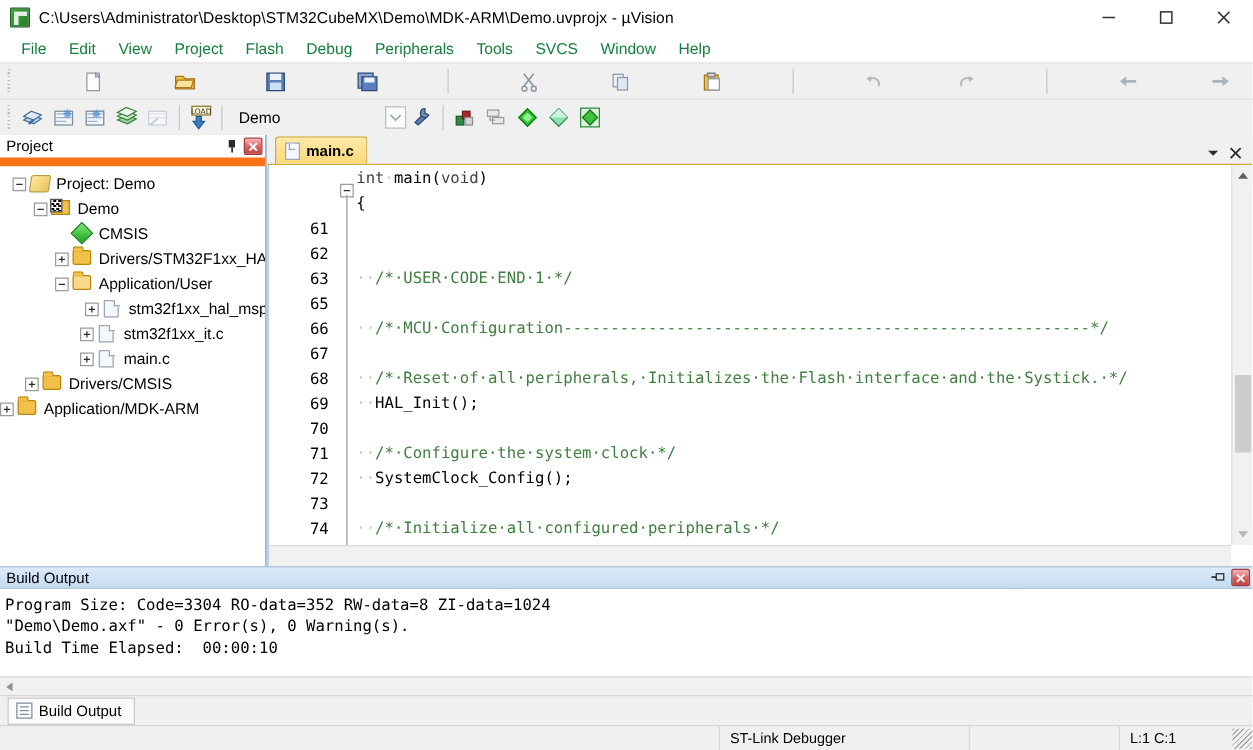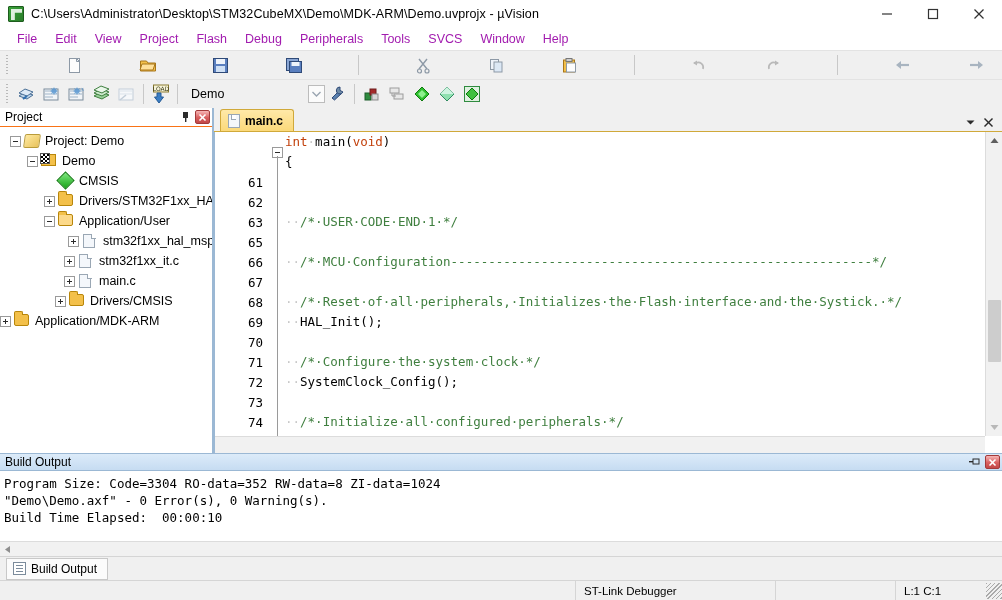--- a/index.html
+++ b/index.html
@@ -39,21 +39,21 @@
     background: transparent;
   }
   .win-btn svg { display: block; }
 
   
   .menubar {
     position: absolute; left: 0; top: 28px; width: 1002px; height: 22px;
     background: #ffffff; display: flex; align-items: center; padding-left: 8px;
   }
   .menu-item {
-    padding: 2px 9px; font-size: 12.5px; color: #a21caf; white-space: nowrap; line-height: 16px;
+    padding: 2px 9px; font-size: 12.5px; color: #15803d; white-space: nowrap; line-height: 16px;
   }
 
   
   .toolbar {
     position: absolute; left: 0; width: 1002px; height: 29px;
     background: #f0f0f0; display: flex; align-items: center;
     border-top: 1px solid #e3e3e3;
   }
   .toolbar1 { top: 50px; gap: 48px; }
   .toolbar2 { top: 79px; height: 29px; }
@@ -95,21 +95,21 @@
   .pin-btn, .close-btn-sm {
     width: 16px; height: 15px; display: flex; align-items: center; justify-content: center;
     flex: none; margin-right: 2px;
   }
   .close-btn-sm {
     background: linear-gradient(180deg,#f6b6b6 0%,#d96060 55%,#c24747 100%);
     border: 1px solid #a33a3a; border-radius: 2px; width: 15px; height: 14px;
   }
   .panel-body {
     position: absolute; left: 0; top: 18px; right: 0; bottom: 0;
-    background: #ffffff; border-top: 1px solid #f97316; overflow: hidden;
+    background: #ffffff; border-top: 7px solid #f97316; overflow: hidden;
     padding-top: 4px;
   }
   .tree-row {
     display: flex; align-items: center; height: 20px; white-space: nowrap;
     font-size: 12.5px; color: #000;
   }
   .expander {
     width: 11px; height: 11px; border: 1px solid #9a9a9a; background: #fff;
     position: relative; flex: none; margin-right: 3px;
   }
@@ -218,21 +218,21 @@
   }
   .codelines {
     position: absolute; left: 0; top: 0; right: 0; bottom: 0;
     font-family: "DejaVu Sans Mono", monospace; font-size: 12.5px; line-height: 20px;
   }
   .cline { height: 20px; white-space: pre; display: flex; }
   .lnum {
     width: 52px; text-align: right; color: #000; flex: none; padding-right: 4px; margin-top: 41px;
   }
   .ltext { padding-left: 18px; color: #000; }
-  .kw { color: #c2410c; }
+  .kw { color: #404040; }
   .cm { color: #3f7f3f; }
   .ws { color: #c8c8c8; }
 
   
   .build-panel {
     position: absolute; left: 0; top: 453px; width: 1002px; height: 103px;
     background: #ffffff;
   }
   .build-header {
     height: 18px; background: linear-gradient(180deg,#dcebf9 0%,#c6dcf2 100%);
@@ -721,21 +721,21 @@
       </div>
 
       <div class="tree-row" style="padding-left:64px">
         <div class="expander plus"></div>
         <div class="tree-icon">
             <div class="ic-file"></div>
           </div>
         <div class="tree-label">main.c</div>
       </div>
 
-      <div class="tree-row" style="padding-left:55px">
+      <div class="tree-row" style="padding-left:20px">
         <div class="expander plus"></div>
         <div class="tree-icon">
             <div class="ic-folder"></div>
           </div>
         <div class="tree-label">Drivers/CMSIS</div>
       </div>
 
       <div class="tree-row" style="">
         <div class="expander plus"></div>
         <div class="tree-icon">

